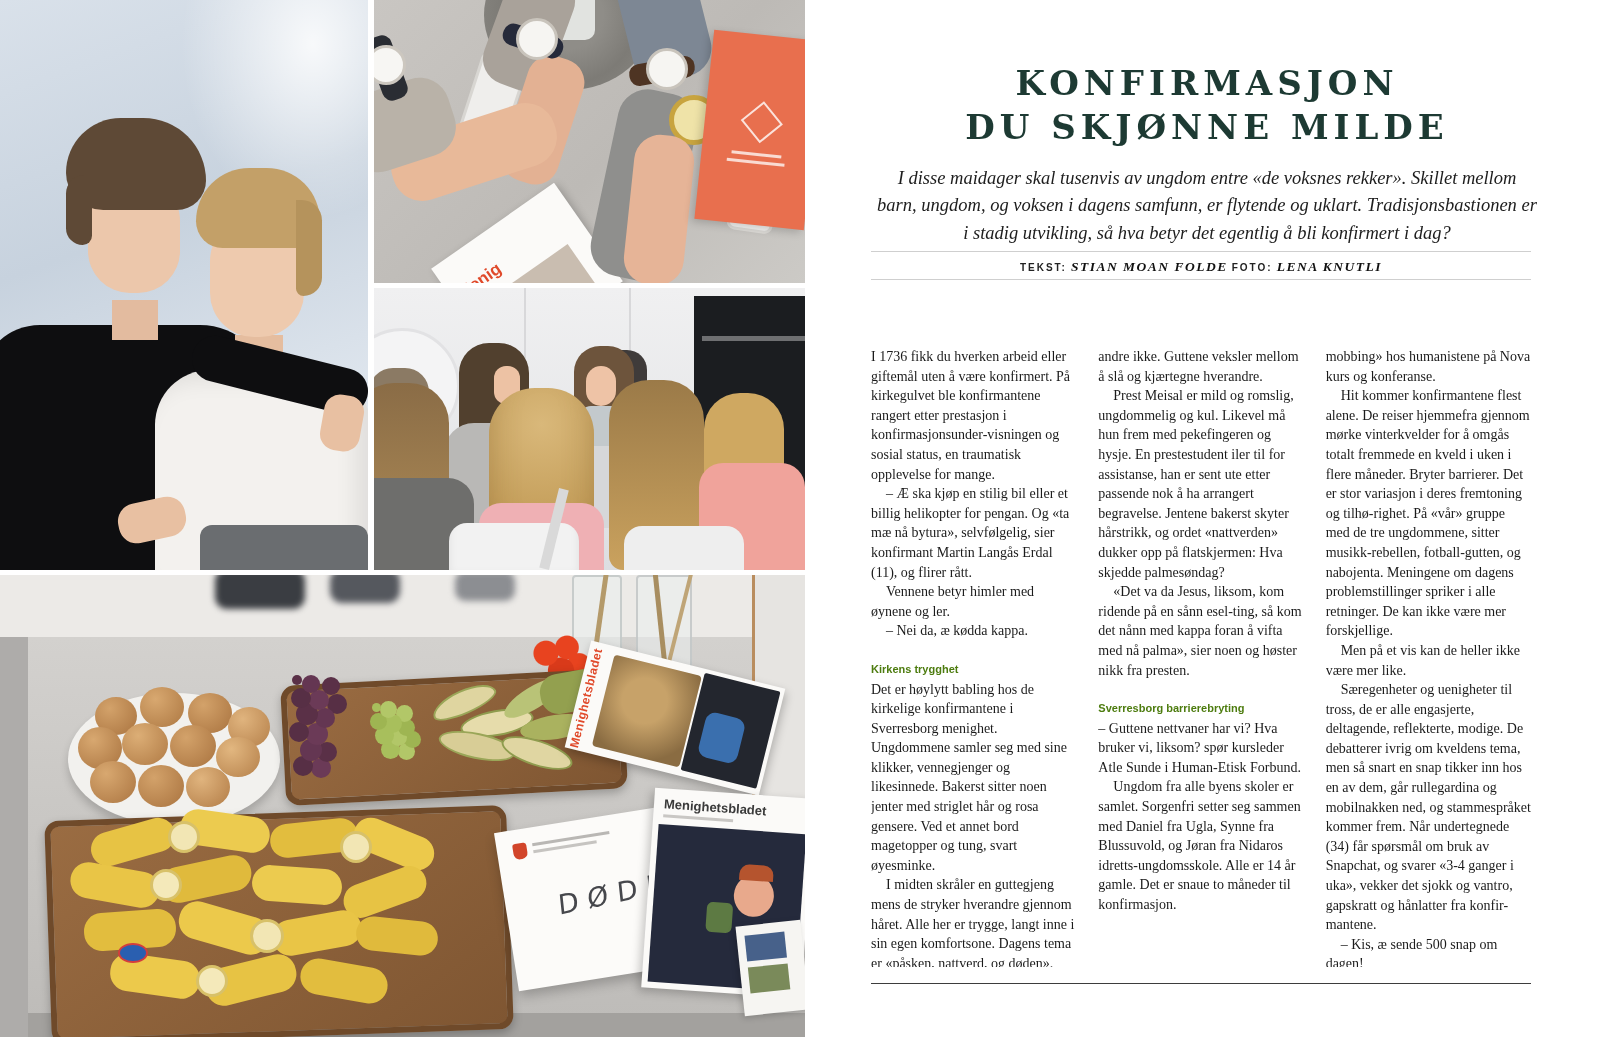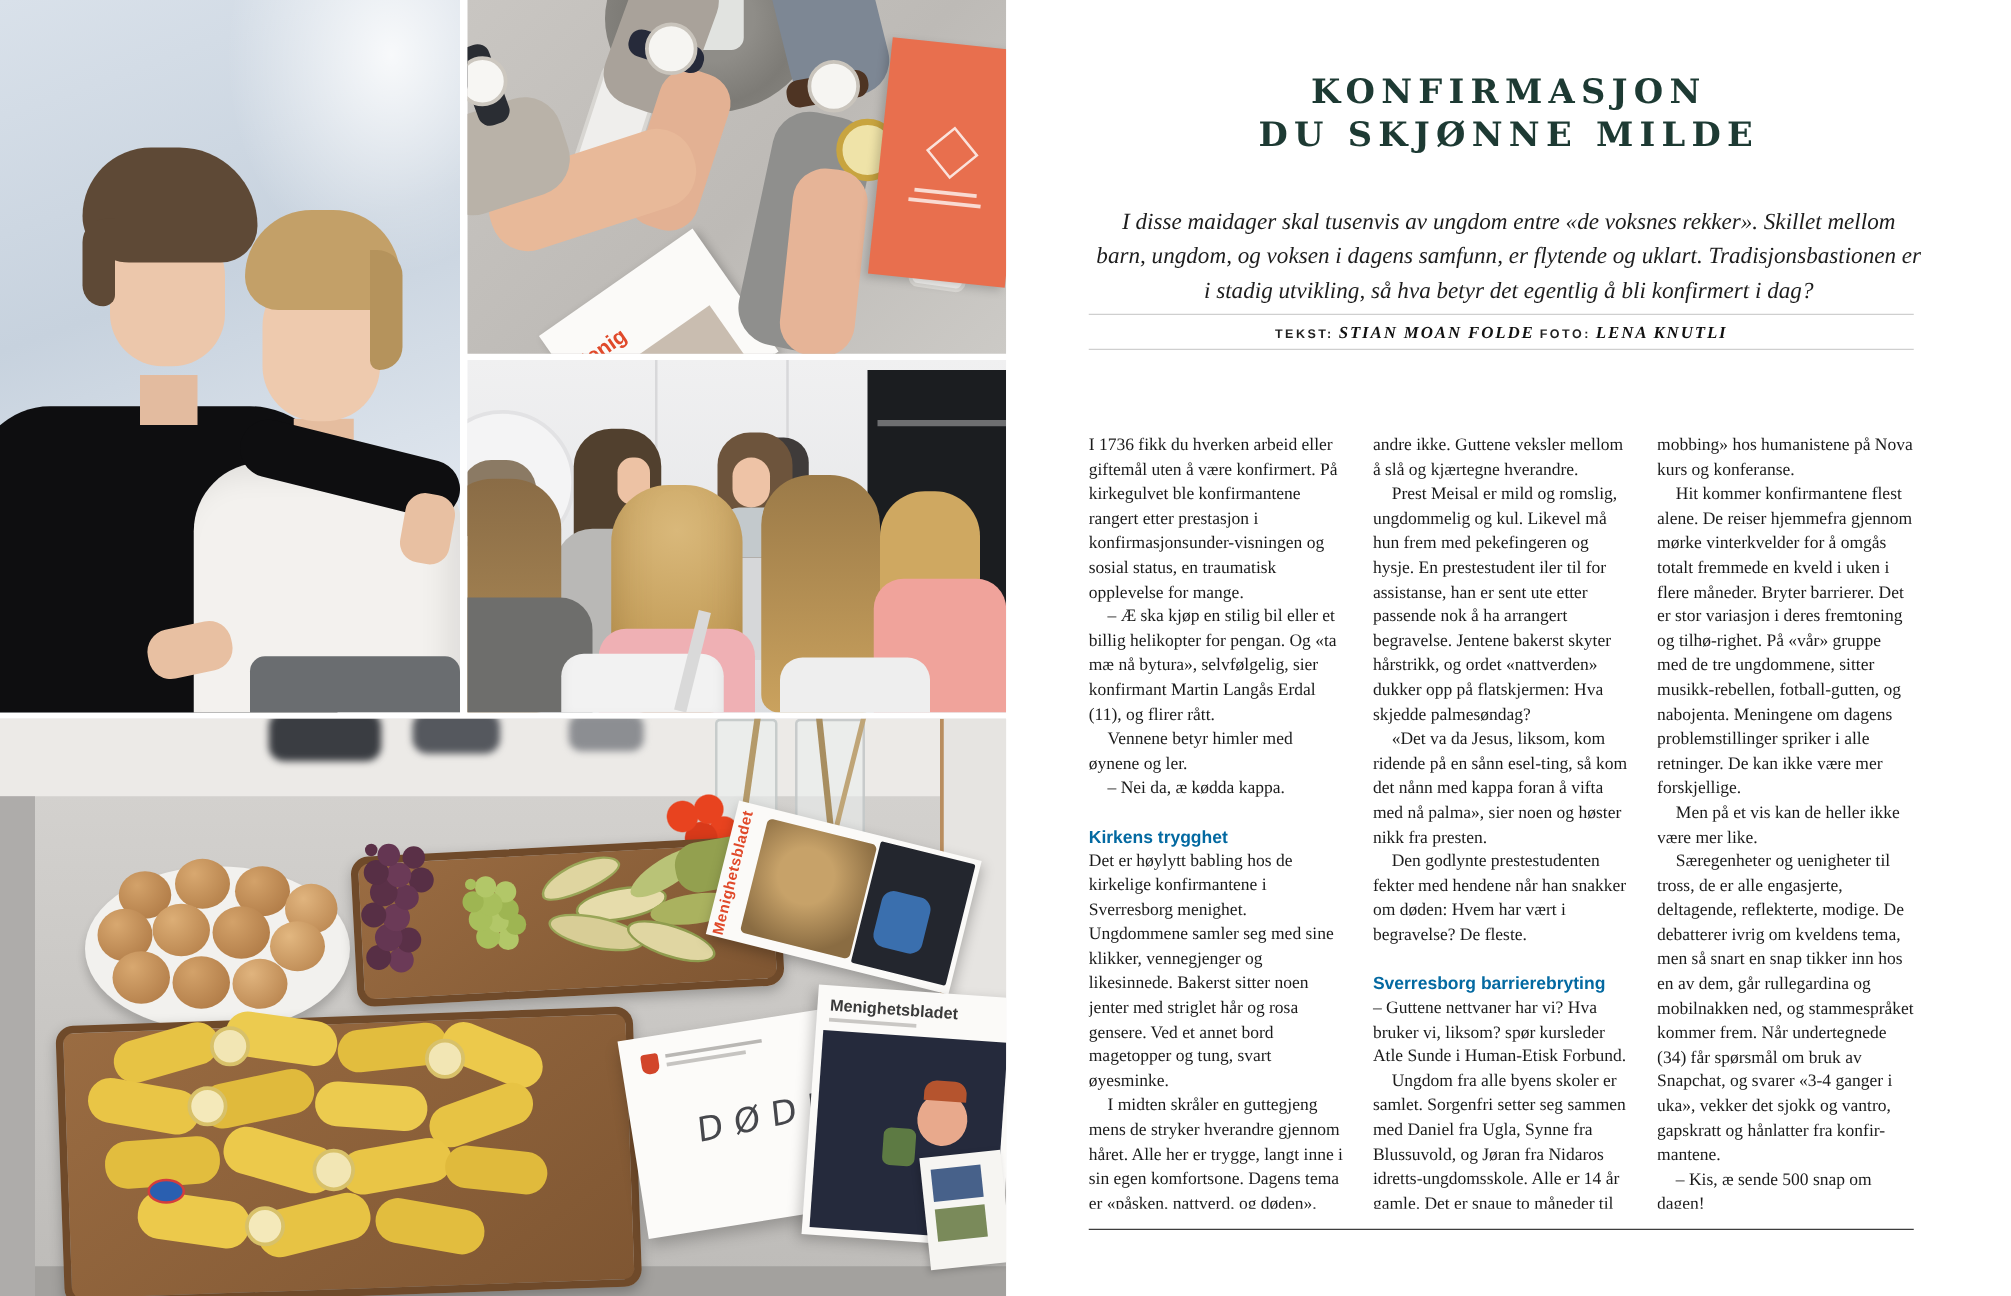--- a/index.html
+++ b/index.html
@@ -25,37 +25,37 @@
 
   
   .ph-food{left:0;top:575px;width:805px;height:462px;background:#c9c7c4;}
 
   .tray{background:linear-gradient(145deg,#9a6c42,#7f5632);border:6px solid #6f4a2a;
         border-radius:14px;box-shadow:0 4px 10px rgba(0,0,0,.25);}
 
   
   .page-right{position:absolute;left:805px;top:0;width:804px;height:1037px;background:#ffffff;}
   .title{position:absolute;top:38px;left:0;width:100%;text-align:center;
-         font-family:"DejaVu Serif",serif;font-weight:bold;font-size:27px;line-height:1.30;
+         font-family:"DejaVu Serif",serif;font-weight:bold;font-size:34px;line-height:1.30;
          letter-spacing:5px;color:#1d3a33;}
   .intro{position:absolute;top:146px;left:72px;width:660px;text-align:center;
          font-style:italic;font-size:18.5px;line-height:1.5;color:#1d1d1d;}
   .byline{position:absolute;top:251px;left:66px;width:660px;text-align:center;
           border-top:1px solid #cfcfcf;border-bottom:1px solid #cfcfcf;padding:5px 0 4px 0;}
   .byline .lab{font-family:"Liberation Sans",sans-serif;font-size:10px;font-weight:bold;
                letter-spacing:2px;color:#222;}
   .byline .nam{font-family:"Liberation Serif",serif;font-style:italic;font-weight:bold;
                font-size:13.5px;letter-spacing:1.5px;color:#111;}
   .cols{position:absolute;top:347px;left:66px;width:660px;height:620px;display:flex;gap:22px;
         overflow:hidden;}
   .col{flex:1;overflow:hidden;}
   .col p{margin:0;font-size:14px;line-height:19.6px;color:#1b1b1b;}
   .col p.ind{text-indent:15px;}
-  .col .subhead{font-family:"Liberation Sans",sans-serif;font-weight:bold;font-size:14px;
-                color:#0369a1;margin:19px 0 0 0;line-height:19.6px;}
+  .col .subhead{font-family:"Liberation Sans",sans-serif;font-weight:bold;font-size:11px;
+                color:#4d7c0f;margin:19px 0 0 0;line-height:19.6px;}
   .bottom-rule{position:absolute;top:983px;left:66px;width:660px;border-top:1.6px solid #3d3d3d;}
 
   .hand{font-family:"DejaVu Sans",sans-serif;}
 </style>
 </head>
 <body>
 
 <div class="canvas">
 
   <div class="collage">
@@ -276,21 +276,20 @@
         <p class="subhead">Kirkens trygghet</p>
         <p>Det er høylytt babling hos de kirkelige konfirmantene i Sverresborg menighet. Ungdommene samler seg med sine klikker, vennegjenger og likesinnede. Bakerst sitter noen jenter med striglet hår og rosa gensere. Ved et annet bord magetopper og tung, svart øyesminke.</p>
         <p class="ind">I midten skråler en guttegjeng mens de stryker hverandre gjennom håret. Alle her er trygge, langt inne i sin egen komfortsone. Dagens tema er «påsken, nattverd, og døden».</p>
 
       </div>
 
       <div class="col">
         <p>andre ikke. Guttene veksler mellom å slå og kjærtegne hverandre.</p>
         <p class="ind">Prest Meisal er mild og romslig, ungdommelig og kul. Likevel må hun frem med pekefingeren og hysje. En prestestudent iler til for assistanse, han er sent ute etter passende nok å ha arrangert begravelse. Jentene bakerst skyter hårstrikk, og ordet «nattverden» dukker opp på flatskjermen: Hva skjedde palmesøndag?</p>
         <p class="ind">«Det va da Jesus, liksom, kom ridende på en sånn esel-ting, så kom det nånn med kappa foran å vifta med nå palma», sier noen og høster nikk fra presten.</p>
-        <p class="ind">Den godlynte prestestudenten fekter med hendene når han snakker om døden: Hvem har vært i begravelse? De fleste.</p>
         <p class="subhead">Sverresborg barrierebryting</p>
         <p>– Guttene nettvaner har vi? Hva bruker vi, liksom? spør kursleder Atle Sunde i Human-Etisk Forbund.</p>
         <p class="ind">Ungdom fra alle byens skoler er samlet. Sorgenfri setter seg sammen med Daniel fra Ugla, Synne fra Blussuvold, og Jøran fra Nidaros idretts-ungdomsskole. Alle er 14 år gamle. Det er snaue to måneder til konfirmasjon.</p>
 
       </div>
 
       <div class="col">
         <p>mobbing» hos humanistene på Nova kurs og konferanse.</p>
         <p class="ind">Hit kommer konfirmantene flest alene. De reiser hjemmefra gjennom mørke vinterkvelder for å omgås totalt fremmede en kveld i uken i flere måneder. Bryter barrierer. Det er stor variasjon i deres fremtoning og tilhø-righet. På «vår» gruppe med de tre ungdommene, sitter musikk-rebellen, fotball-gutten, og nabojenta. Meningene om dagens problemstillinger spriker i alle retninger. De kan ikke være mer forskjellige.</p>
         <p class="ind">Men på et vis kan de heller ikke være mer like.</p>

